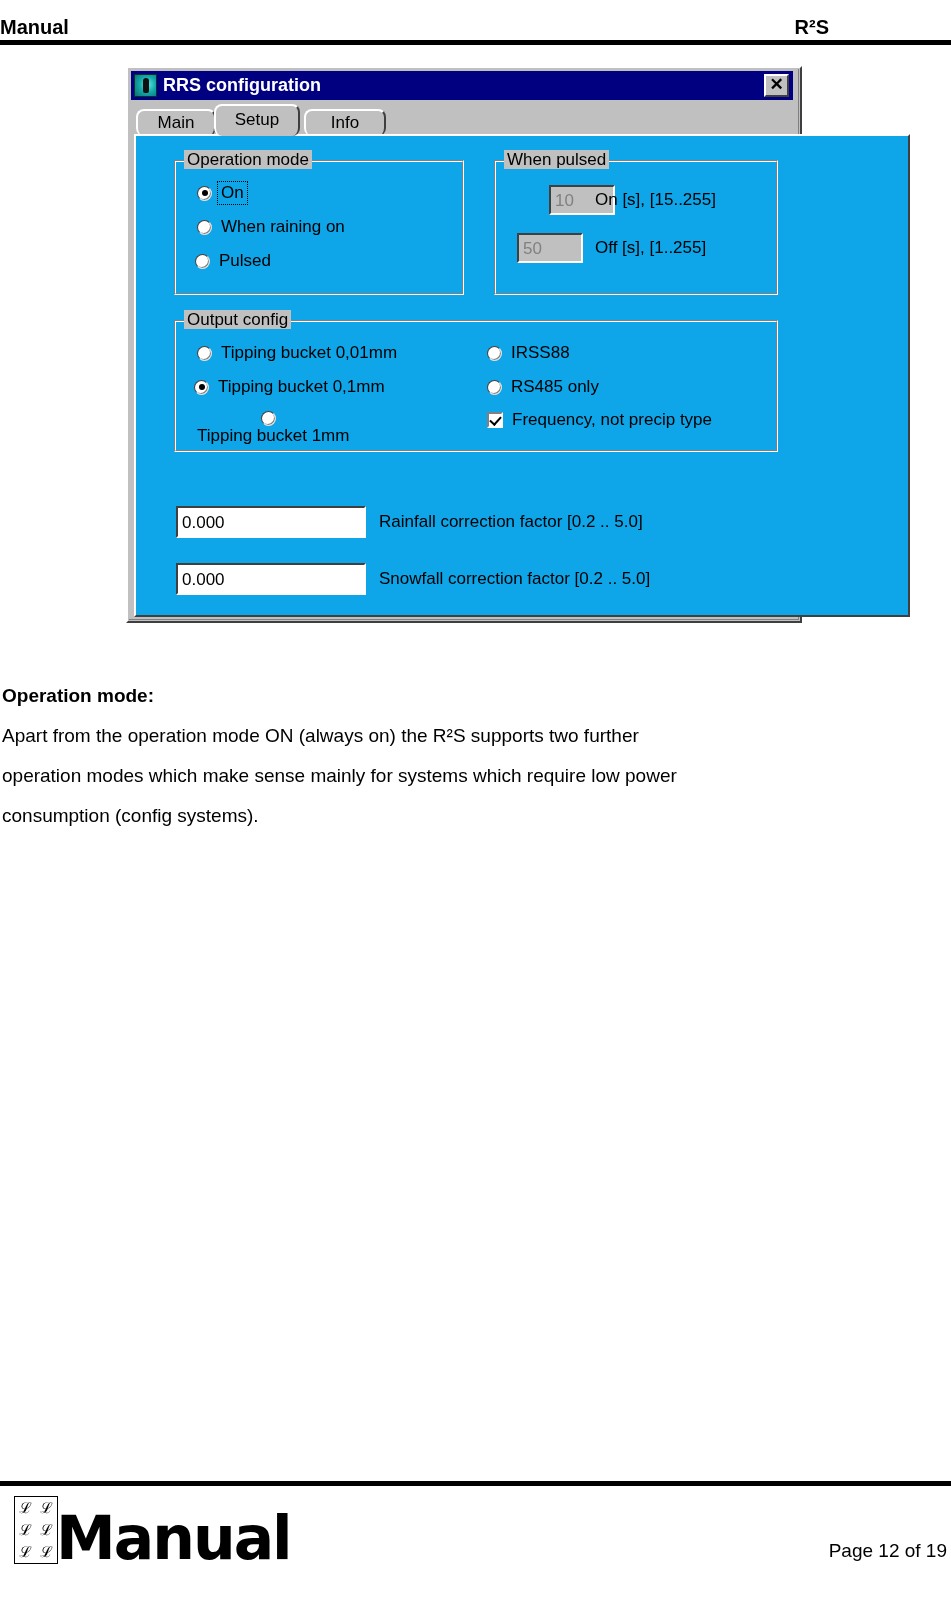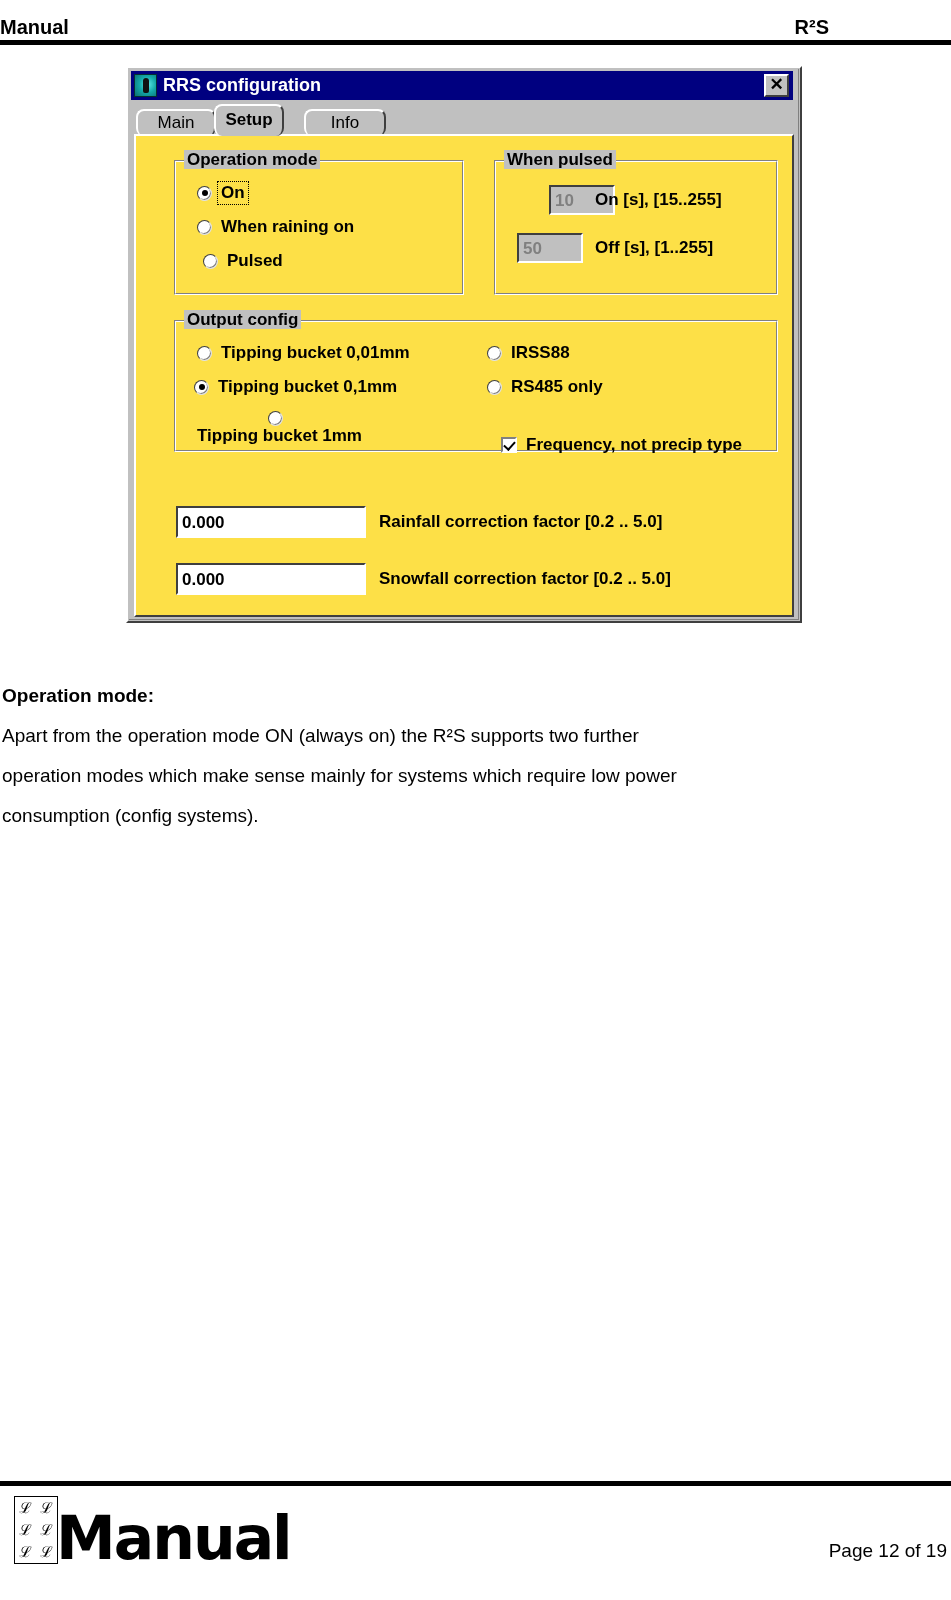--- a/index.html
+++ b/index.html
@@ -150,36 +150,35 @@
     white-space: nowrap;
     border-radius: 8px;
   }
   .tab.inactive { height: 27px; line-height: 24px; }
   .tab.active {
     height: 32px;
     line-height: 28px;
     z-index: 3;
   }
   #tab-main  { left: 0px;   width: 80px; }
-  #tab-setup { left: 78px;  width: 70px; font-weight: bold; }
+  #tab-setup { left: 78px;  width: 86px; }
   #tab-info  { left: 168px; width: 82px; }
 
   .tabpage {
     position: absolute;
     left: 6px;
     top: 66px;
-    width: 660px;
+    width: 776px;
     height: 483px;
-    background: #fde047;
+    background: #0ea5e9;
     border-top: 2px solid #ffffff;
     border-left: 2px solid #ffffff;
     border-right: 2px solid #3f3f3f;
     border-bottom: 2px solid #3f3f3f;
     box-sizing: border-box;
-    font-weight: bold;
   }
 
   
   .groupbox {
     position: absolute;
     box-sizing: border-box;
     border-top: 1px solid #808080;
     border-left: 1px solid #808080;
     border-right: 1px solid #ffffff;
     border-bottom: 1px solid #ffffff;
@@ -401,21 +400,21 @@
       <div class="gb-title">Operation mode</div>
 
       <div class="opt" style="left:22px; top:22px;">
         <span class="radio checked"></span>
         <span class="opt-label focused">On</span>
       </div>
       <div class="opt" style="left:22px; top:56px;">
         <span class="radio"></span>
         <span class="opt-label">When raining on</span>
       </div>
-      <div class="opt" style="left:28px; top:90px;">
+      <div class="opt" style="left:20px; top:90px;">
         <span class="radio"></span>
         <span class="opt-label">Pulsed</span>
       </div>
     </div>
 
     <div class="groupbox" style="left:358px; top:24px; width:284px; height:135px;">
       <div class="gb-inner"></div>
       <div class="gb-title">When pulsed</div>
 
       <div class="field disabled" style="left:22px; top:24px; width:66px; height:30px;margin-left:32px;">10</div>
@@ -443,21 +442,21 @@
       </div>
 
       <div class="opt" style="left:312px; top:22px;">
         <span class="radio"></span>
         <span class="opt-label">IRSS88</span>
       </div>
       <div class="opt" style="left:312px; top:56px;">
         <span class="radio"></span>
         <span class="opt-label">RS485 only</span>
       </div>
-      <div class="opt" style="left:326px; top:89px;margin-top:25px;">
+      <div class="opt" style="left:312px; top:89px;">
         <span class="checkbox checked"></span>
         <span class="opt-label">Frequency, not precip type</span>
       </div>
     </div>
 
     <div class="field" style="left:40px; top:370px; width:190px; height:32px;">0.000</div>
     <div class="field-label" style="left:243px; top:376px;">Rainfall correction factor [0.2 .. 5.0]</div>
 
     <div class="field" style="left:40px; top:427px; width:190px; height:32px;">0.000</div>
     <div class="field-label" style="left:243px; top:433px;">Snowfall correction factor [0.2 .. 5.0]</div>

